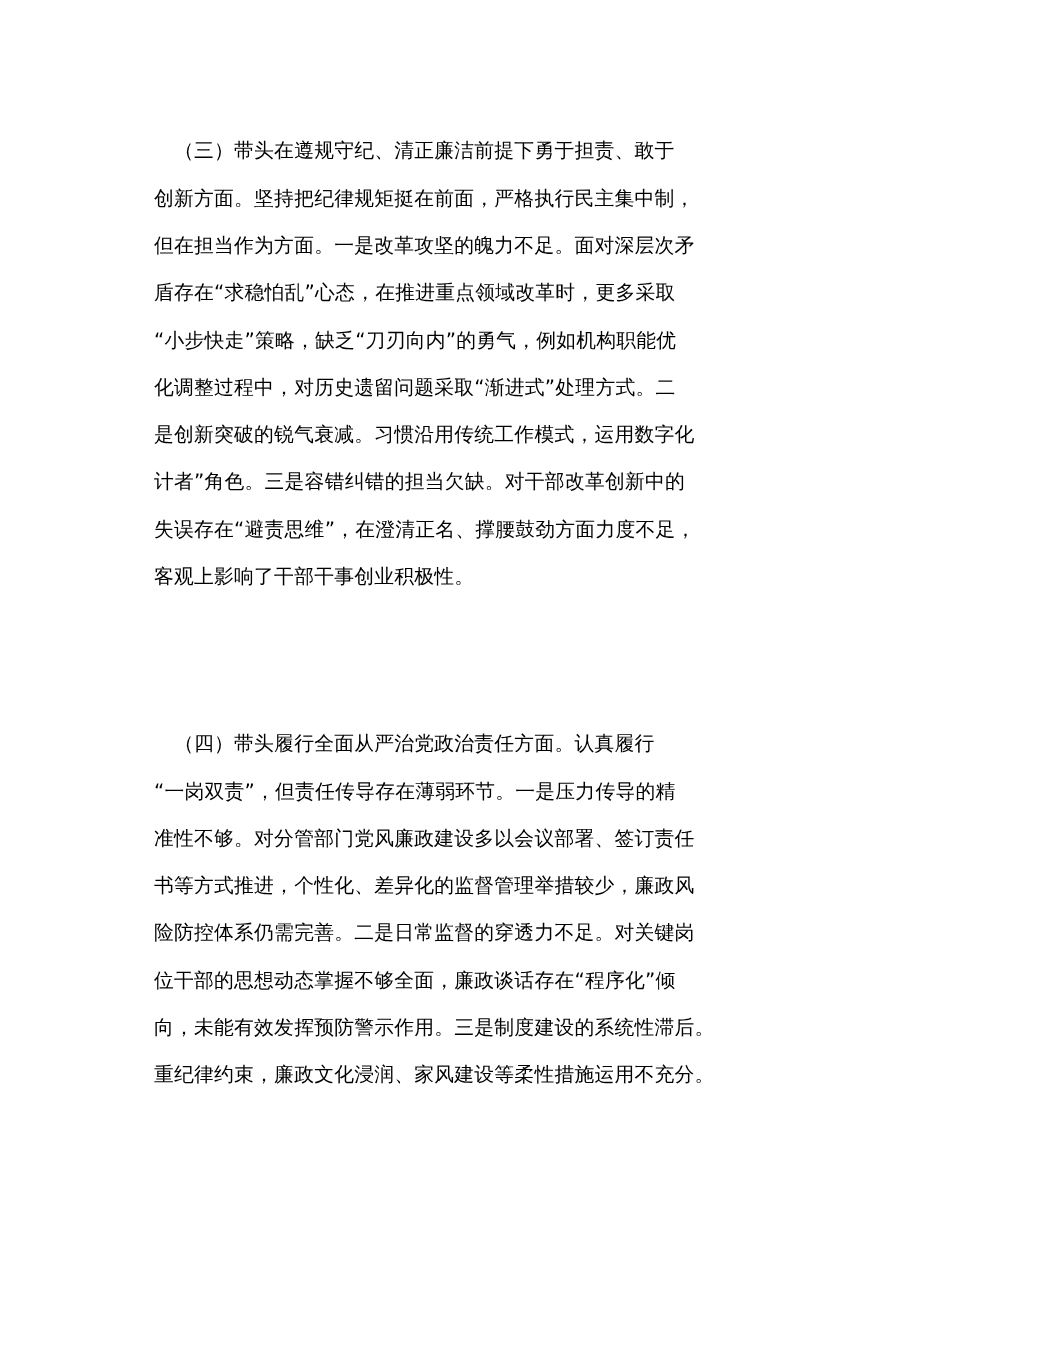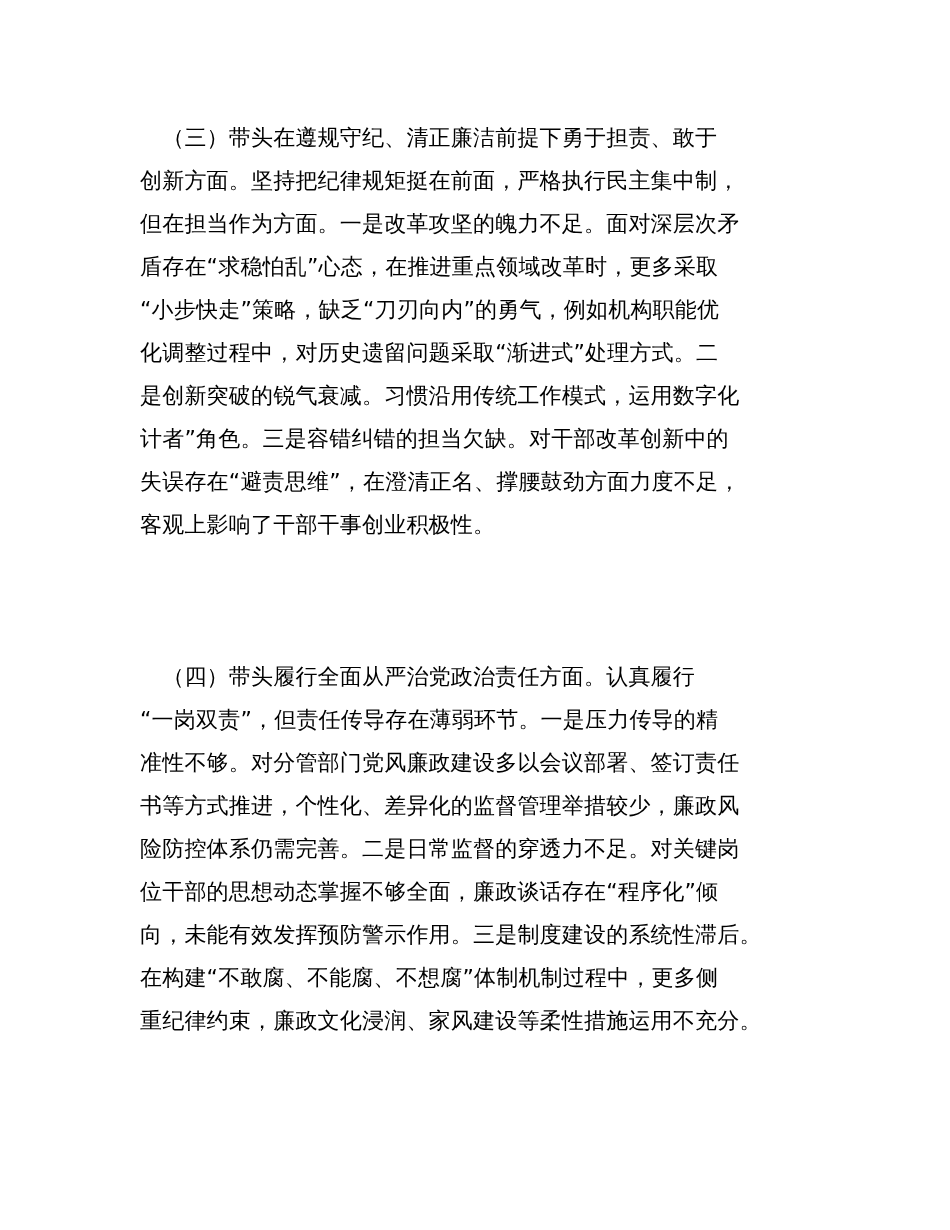--- a/index.html
+++ b/index.html
@@ -25,21 +25,21 @@
   }
   .paragraph {
     position: absolute;
     left: 140px;
     width: 700px;
   }
   .line {
     display: block;
     height: 43px;
     line-height: 43px;
-    font-size: 22px;
+    font-size: 18px;
     white-space: nowrap;
     letter-spacing: 0.2px;
   }
   #para-3 { top: 116px; }
   #para-4 { top: 655px; }
 </style>
 </head>
 <body>
 
 <div class="page">
@@ -58,17 +58,16 @@
   </div>
 
   <div class="paragraph" id="para-4">
     <span class="line">　（四）带头履行全面从严治党政治责任方面。认真履行</span>
     <span class="line">“一岗双责”，但责任传导存在薄弱环节。一是压力传导的精</span>
     <span class="line">准性不够。对分管部门党风廉政建设多以会议部署、签订责任</span>
     <span class="line">书等方式推进，个性化、差异化的监督管理举措较少，廉政风</span>
     <span class="line">险防控体系仍需完善。二是日常监督的穿透力不足。对关键岗</span>
     <span class="line">位干部的思想动态掌握不够全面，廉政谈话存在“程序化”倾</span>
     <span class="line">向，未能有效发挥预防警示作用。三是制度建设的系统性滞后。</span>
-    <span class="line">在构建“不敢腐、不能腐、不想腐”体制机制过程中，更多侧</span>
     <span class="line">重纪律约束，廉政文化浸润、家风建设等柔性措施运用不充分。</span>
   </div>
 
 </div>
 
 </body></html>

